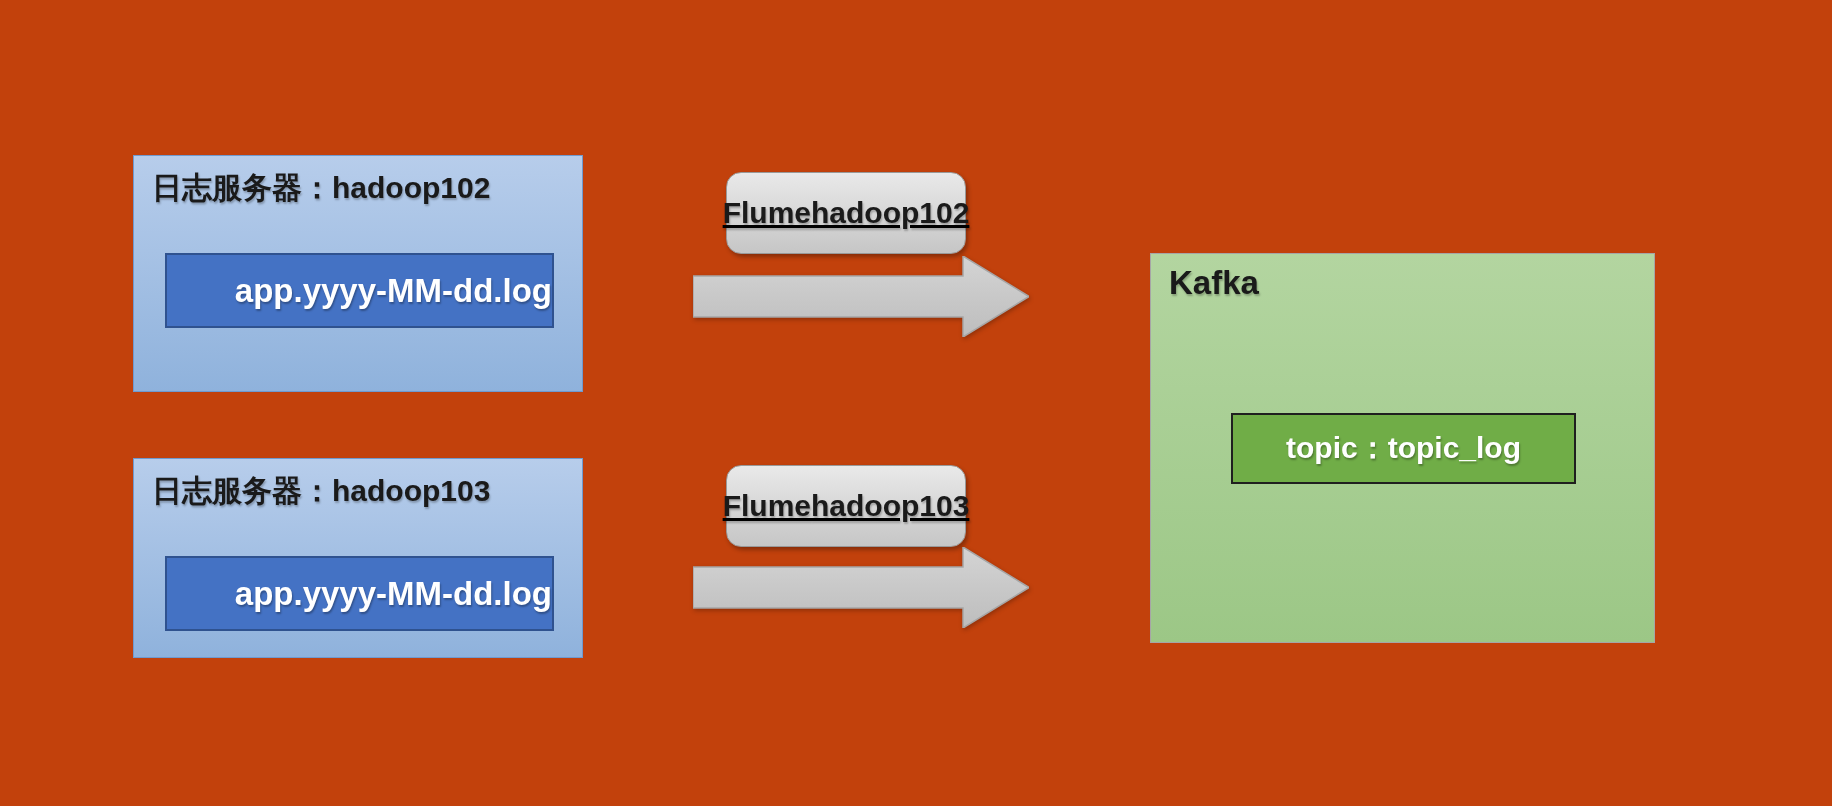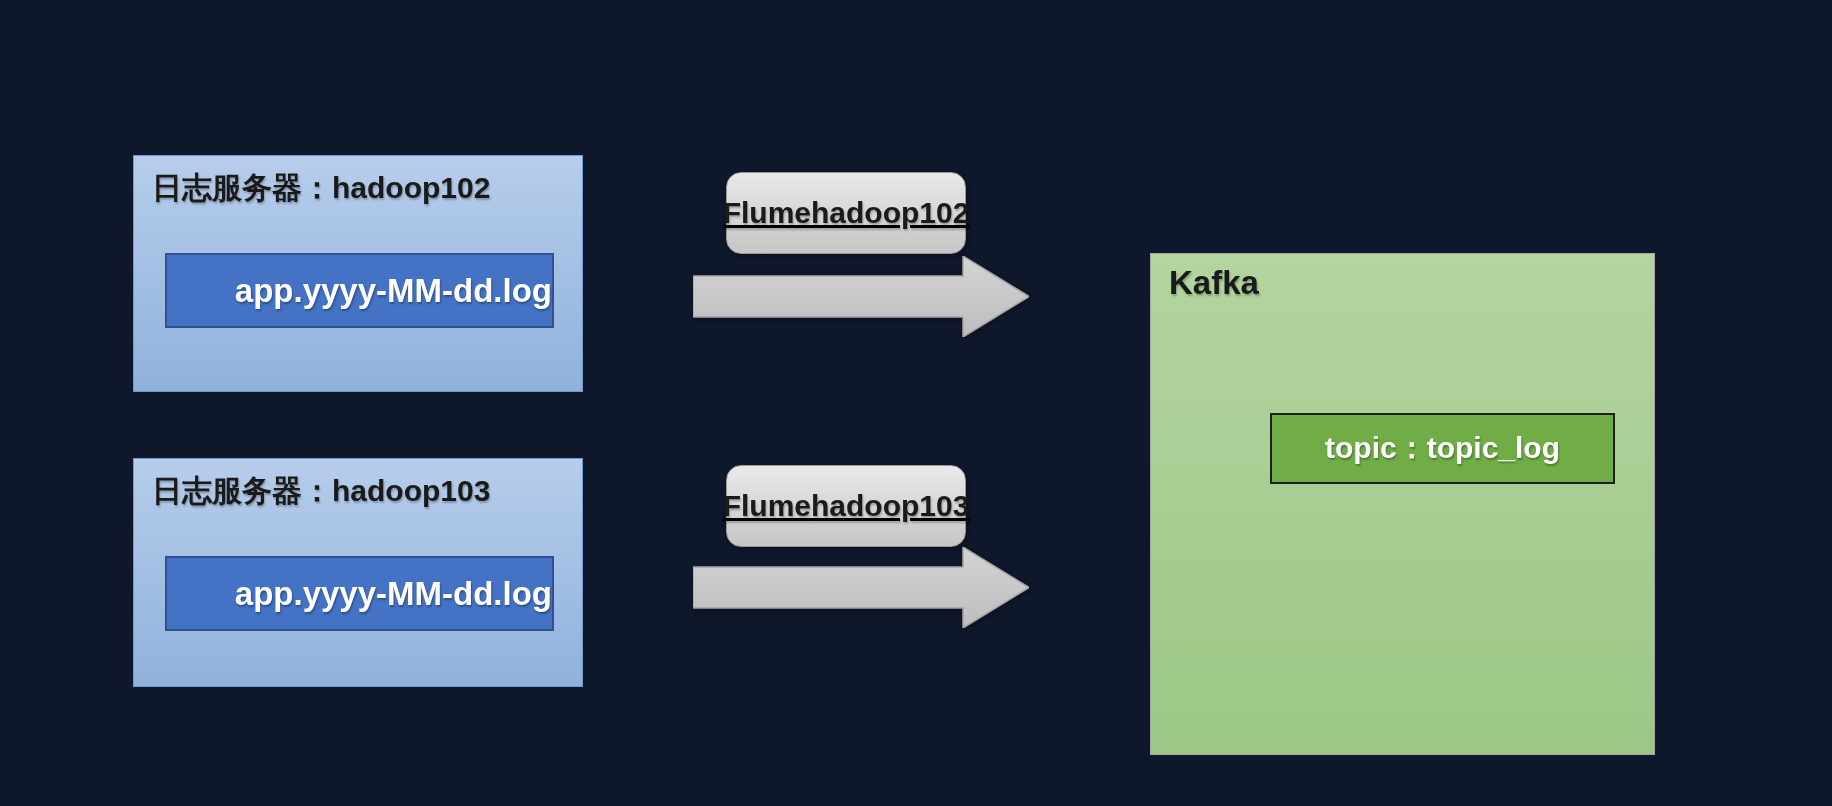--- a/index.html
+++ b/index.html
@@ -1,38 +1,38 @@
 <!DOCTYPE html>
 <html style="--server-fill-top: #b7cdeb; --server-fill-bottom: #8fb2dc; --server-border: #6f9ad0; --log-fill: #4472c4; --log-border: #2f528f; --flume-fill-top: #e9e9e9; --flume-fill-bottom: #c6c6c6; --flume-border: #999999; --arrow-fill-top: #d4d4d4; --arrow-fill-bottom: #bdbdbd; --arrow-border: #a6a6a6; --kafka-fill-top: #b3d5a0; --kafka-fill-bottom: #9cc786; --kafka-border: #a6a6a6; --topic-fill: #70ad47; --topic-border: #1f1f1f; --text-dark: #1a1a1a; --text-light: #ffffff; --watermark: #c8c8c8;"><head>
 <meta charset="utf-8">
 <style>
   html, body { margin: 0; padding: 0; background: #ffffff; }
   .canvas {
     position: relative;
     width: 1832px;
     height: 806px;
-    background: #0f172a;
+    background: #c2410c;
     overflow: hidden;
     font-family: "Liberation Sans", "DejaVu Sans", sans-serif;
   }
 
   
   .server-box {
     position: absolute;
     left: 133px;
     width: 450px;
     height: 237px;
     background: linear-gradient(180deg,
       var(--server-fill-top, #b7cdeb) 0%,
       var(--server-fill-bottom, #8fb2dc) 100%);
     border: 1.5px solid var(--server-border, #6f9ad0);
     box-sizing: border-box;
   }
   .server-box.s1 { top: 155px; }
-  .server-box.s2 { top: 458px; height: 229px; }
+  .server-box.s2 { top: 458px; height: 200px; }
   .server-title {
     position: absolute;
     left: 18px;
     top: 12px;
     font-size: 30px;
     font-weight: bold;
     color: var(--text-dark, #1a1a1a);
     text-shadow: 1px 2px 2px rgba(0,0,0,0.25);
     white-space: nowrap;
   }
@@ -97,21 +97,21 @@
   }
   .flow-arrow.a1 { top: 256px; }
   .flow-arrow.a2 { top: 547px; }
 
   
   .kafka-box {
     position: absolute;
     left: 1150px;
     top: 253px;
     width: 505px;
-    height: 502px;
+    height: 390px;
     background: linear-gradient(180deg,
       var(--kafka-fill-top, #b3d5a0) 0%,
       var(--kafka-fill-bottom, #9cc786) 100%);
     border: 1px solid var(--kafka-border, #a6a6a6);
     box-sizing: border-box;
   }
   .kafka-title {
     position: absolute;
     left: 18px;
     top: 10px;
@@ -126,21 +126,20 @@
     left: 80px;
     top: 159px;
     width: 345px;
     height: 71px;
     background: var(--topic-fill, #70ad47);
     border: 2px solid var(--topic-border, #1f1f1f);
     box-sizing: border-box;
     display: flex;
     align-items: center;
     justify-content: center;
-    margin-left: 39px;
   }
   .topic-label {
     font-size: 30px;
     font-weight: bold;
     color: var(--text-light, #ffffff);
     text-shadow: 1px 2px 2px rgba(0,0,0,0.3);
     white-space: nowrap;
   }
 
   

